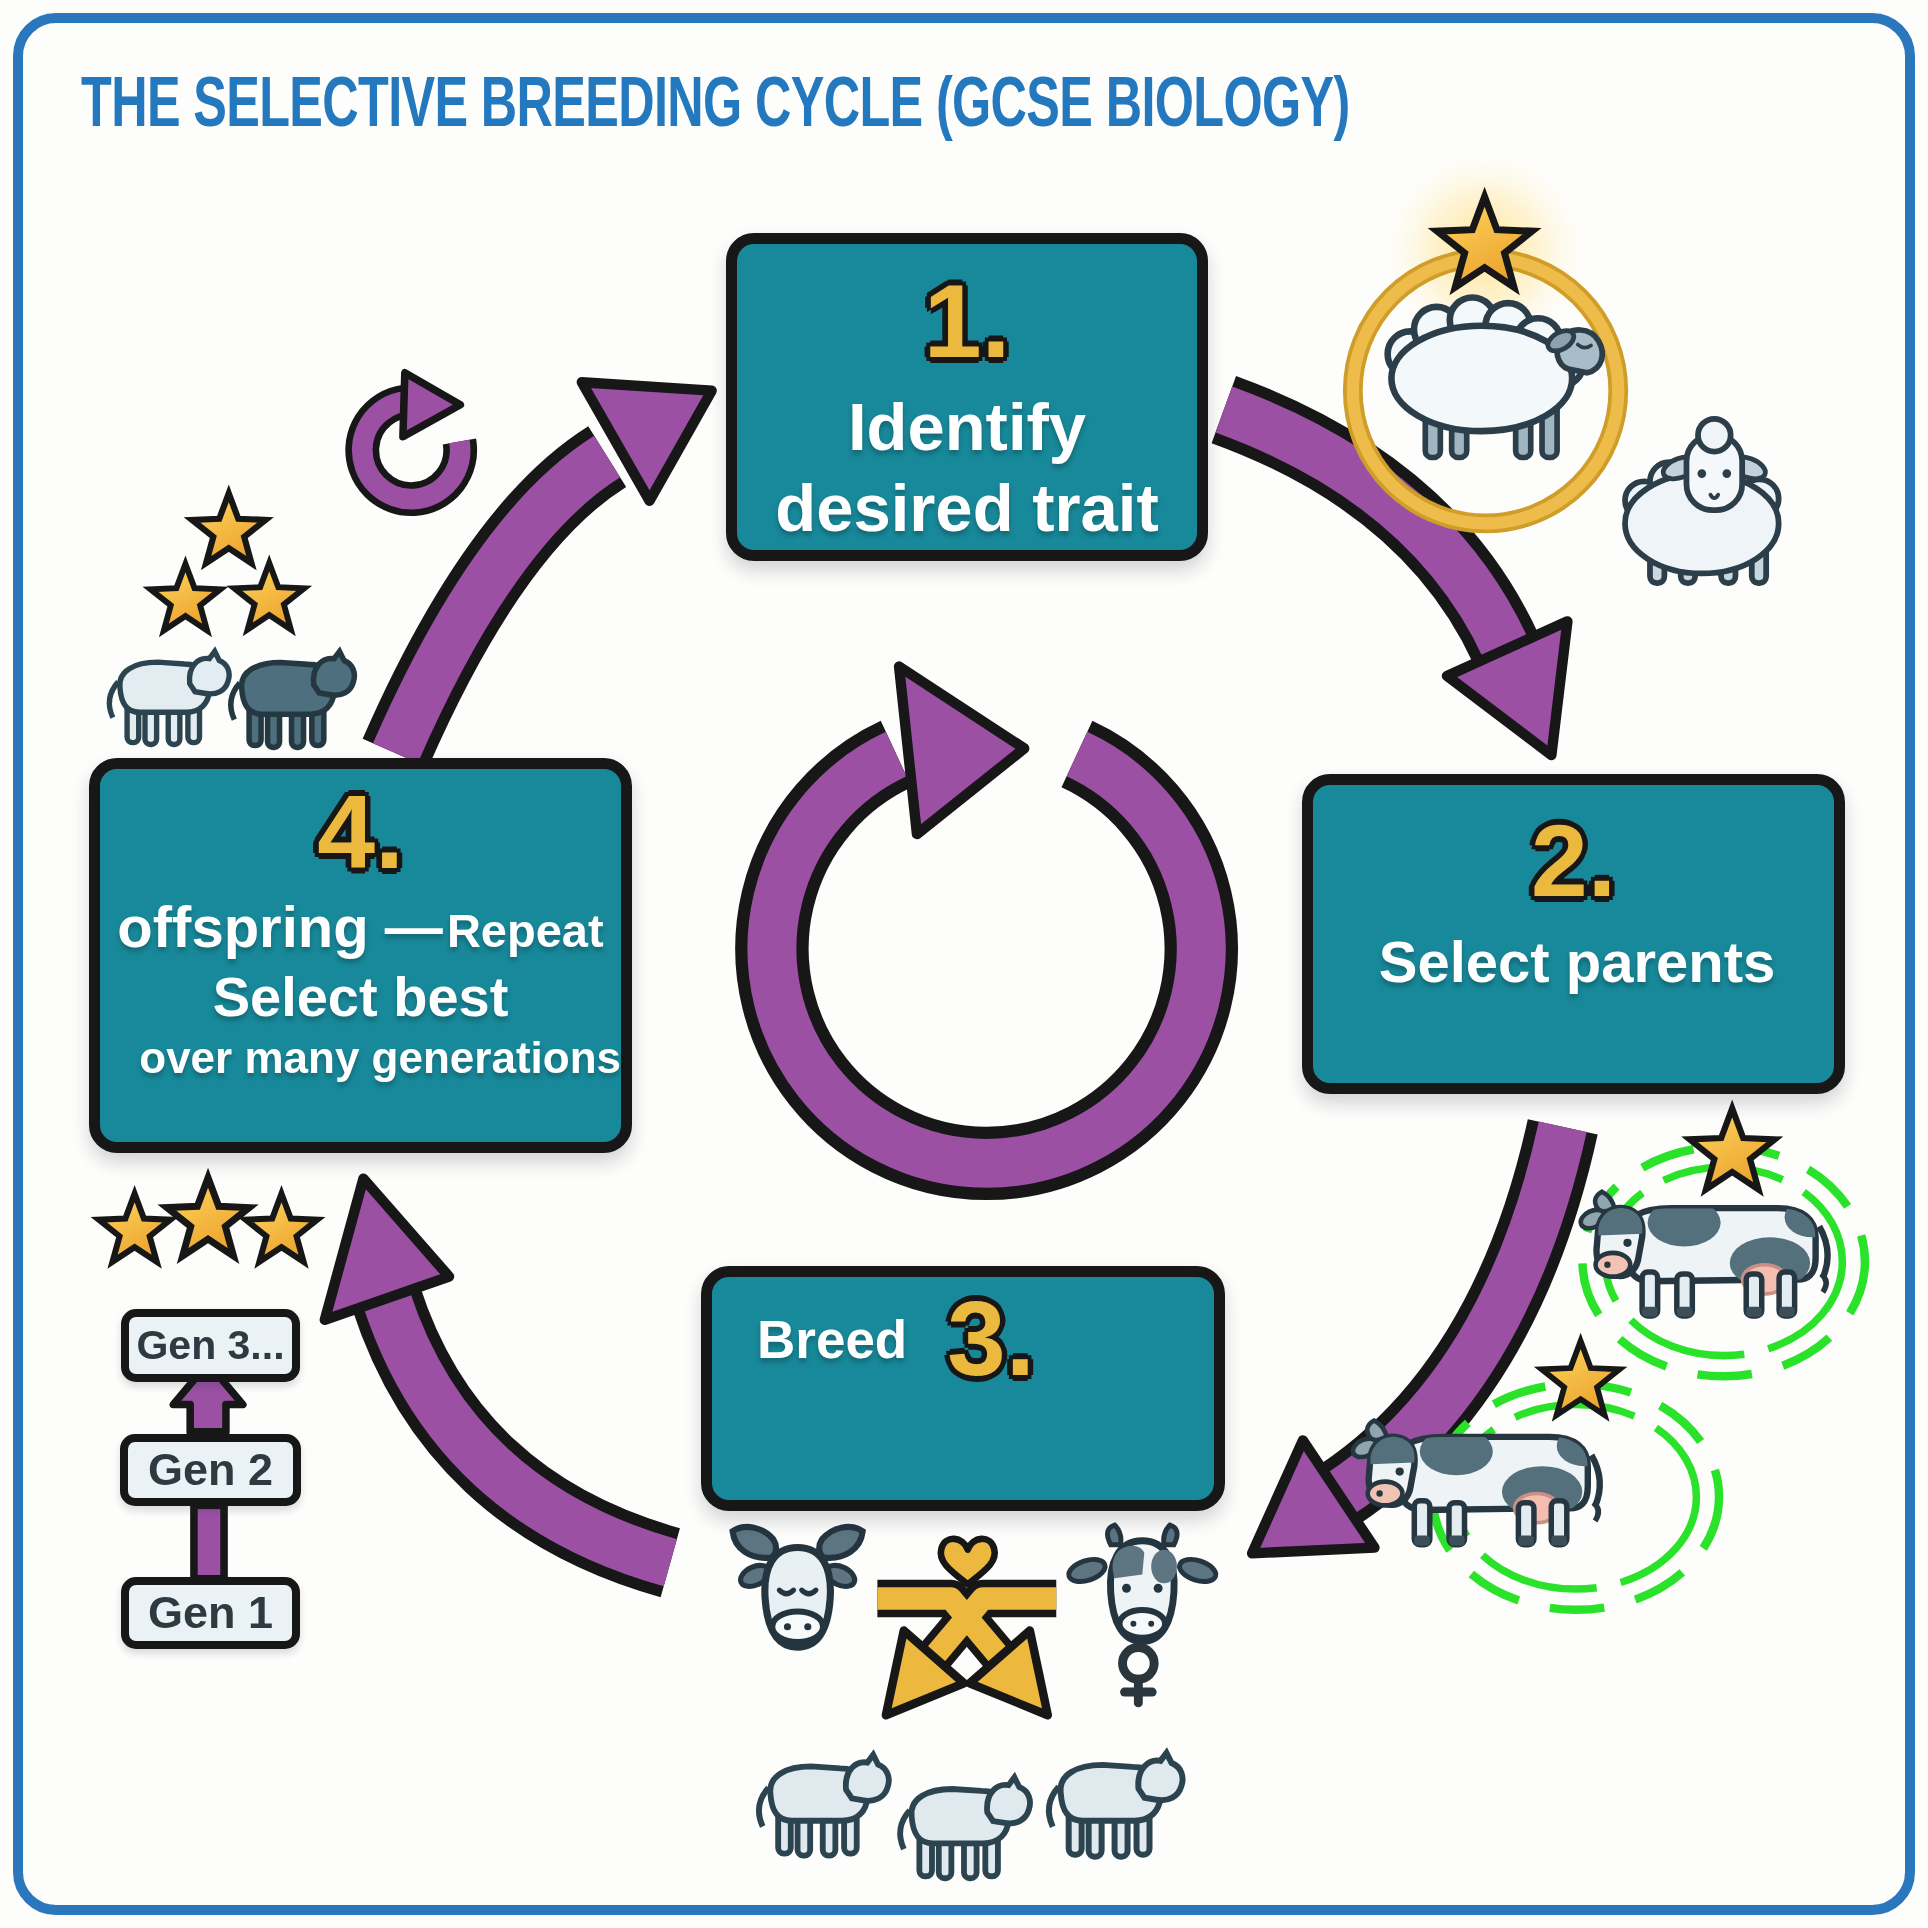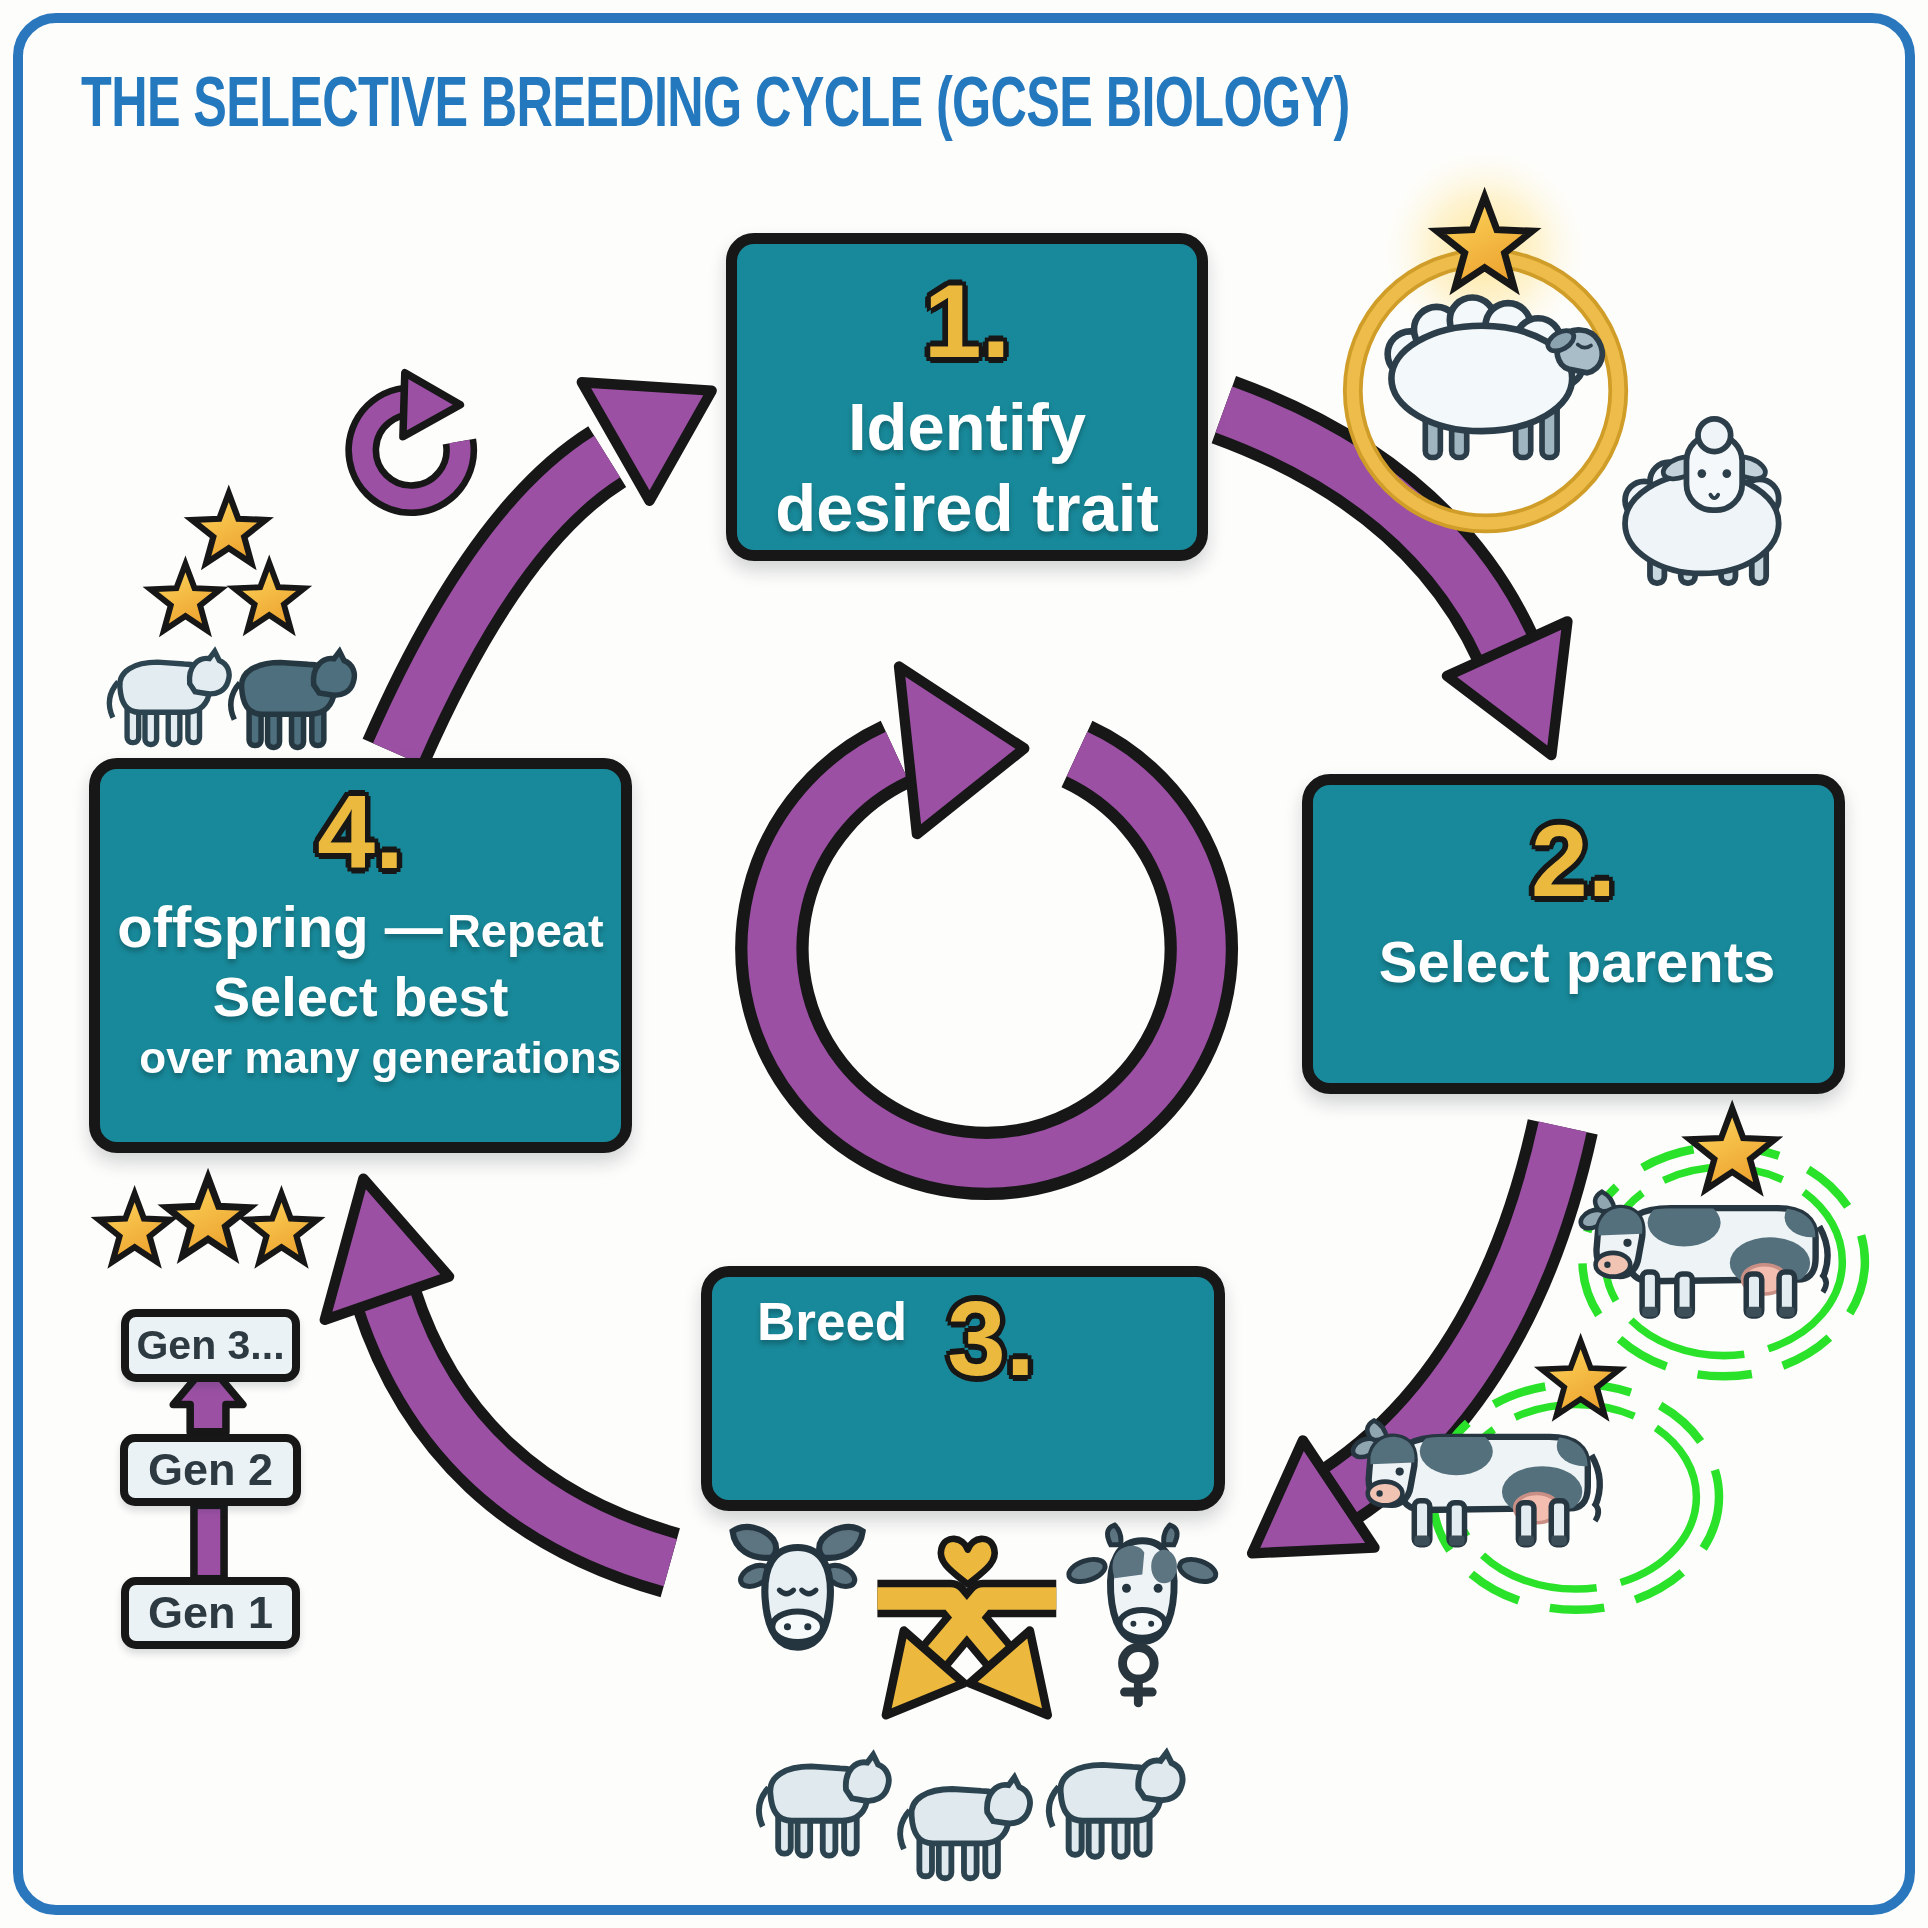--- a/index.html
+++ b/index.html
@@ -28,21 +28,21 @@
       -3.8px -3.8px #171717,3.8px -3.8px #171717,-3.8px 3.8px #171717,3.8px 3.8px #171717;
   }
   .line{font-weight:700;text-shadow:0 3.8px 5.6px rgba(0,0,0,.25);line-height:1.22;}
   .step1{left:726px;top:233px;width:482px;height:328px;padding-top:24.5px;}
   .step1 .num{font-size:104px;margin-bottom:13px;}
   .step1 .line{font-size:67px;}
   .step2{left:1302px;top:774px;width:543px;height:320px;padding-top:24.5px;}
   .step2 .num{font-size:102px;margin-bottom:15px;}
   .step2 .line{font-size:58px;padding-left:7px;}
   .step3{left:701px;top:1266px;width:524px;height:245px;text-align:left;padding:13px 0 0 45px;}
-  .step3 .row{display:flex;align-items:flex-start;gap:40px;}
+  .step3 .row{display:flex;align-items:center;gap:40px;}
   .step3 .num{font-size:105px;margin-top:-3.8px;}
   .step3 .line{font-size:53px;}
   .step4{left:89px;top:758px;width:543px;height:395px;padding-top:11.3px;}
   .step4 .num{font-size:104px;margin-bottom:7.5px;}
   .step4 .l1{font-size:56px;}
   .step4 .l2 .main{font-size:58px;font-weight:700;}
   .step4 .l2 .sub{font-size:47px;font-weight:700;}
   .step4 .l3{font-size:44px;text-align:right;}
   .gen{
     position:absolute;background:#ebf2f5;border:8.5px solid #171717;border-radius:15px;

